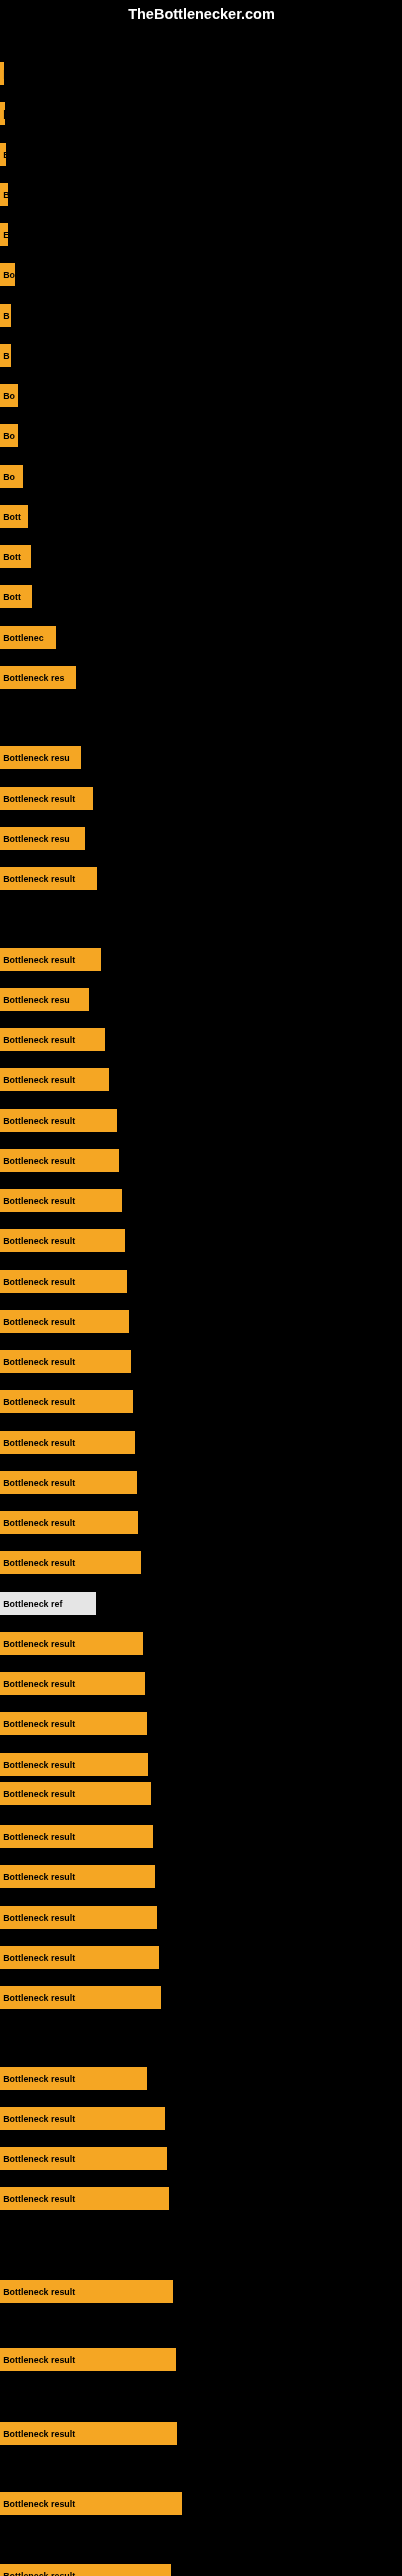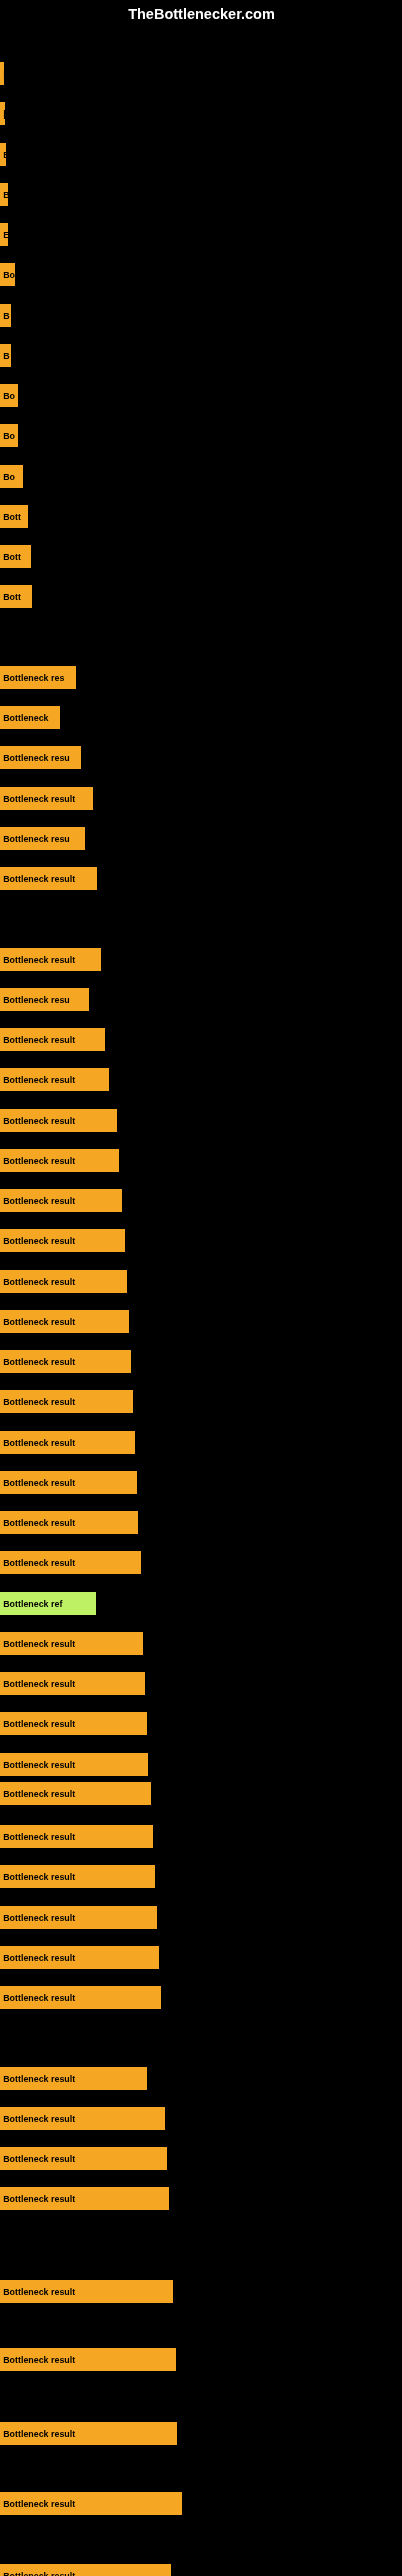--- a/index.html
+++ b/index.html
@@ -91,30 +91,30 @@
     <div style="position: absolute; top: 515px; left: 0px; width: 403px; height: 26px;">
       <div style="position: absolute; left: 0px; top: 1.6px; width: 31px; height: 22.5px; background-color: rgb(245, 166, 35); display: flex; align-items: center; padding-left: 3.2px; overflow: hidden;">
         <span style="color: rgb(0, 0, 0); font-size: 8.9px; font-weight: bold; white-space: nowrap;">Bott</span>
       </div>
     </div>
     <div style="position: absolute; top: 555px; left: 0px; width: 403px; height: 26px;">
       <div style="position: absolute; left: 0px; top: 1.6px; width: 32px; height: 22.5px; background-color: rgb(245, 166, 35); display: flex; align-items: center; padding-left: 3.2px; overflow: hidden;">
         <span style="color: rgb(0, 0, 0); font-size: 8.9px; font-weight: bold; white-space: nowrap;">Bott</span>
       </div>
     </div>
+    <div style="position: absolute; top: 596px; left: 0px; width: 403px; height: 26px;">
+      <div style="position: absolute; left: 0px; top: 1.6px; width: 56px; height: 22.5px; background-color: rgb(245, 166, 35); display: flex; align-items: center; padding-left: 3.2px; overflow: hidden;">
+        <span style="color: rgb(0, 0, 0); font-size: 8.9px; font-weight: bold; white-space: nowrap;">Bottlenec</span>
+      </div>
+    </div>
     <div style="position: absolute; top: 636px; left: 0px; width: 387px; height: 26px;">
       <div style="position: absolute; left: 0px; top: 1.6px; width: 76px; height: 22.5px; background-color: rgb(245, 166, 35); display: flex; align-items: center; padding-left: 3.2px; overflow: hidden;">
         <span style="color: rgb(0, 0, 0); font-size: 8.9px; font-weight: bold; white-space: nowrap;">Bottleneck res</span>
       </div>
     </div>
-    <div style="position: absolute; top: 676px; left: 0px; width: 403px; height: 26px;">
-      <div style="position: absolute; left: 0px; top: 1.6px; width: 60px; height: 22.5px; background-color: rgb(245, 166, 35); display: flex; align-items: center; padding-left: 3.2px; overflow: hidden;">
-        <span style="color: rgb(0, 0, 0); font-size: 8.9px; font-weight: bold; white-space: nowrap;">Bottleneck</span>
-      </div>
-    </div>
     <div style="position: absolute; top: 716px; left: 0px; width: 403px; height: 26px;">
       <div style="position: absolute; left: 0px; top: 1.6px; width: 81px; height: 22.5px; background-color: rgb(245, 166, 35); display: flex; align-items: center; padding-left: 3.2px; overflow: hidden;">
         <span style="color: rgb(0, 0, 0); font-size: 8.9px; font-weight: bold; white-space: nowrap;">Bottleneck resu</span>
       </div>
     </div>
     <div style="position: absolute; top: 757px; left: 0px; width: 403px; height: 26px;">
       <div style="position: absolute; left: 0px; top: 1.6px; width: 93px; height: 22.5px; background-color: rgb(245, 166, 35); display: flex; align-items: center; padding-left: 3.2px; overflow: hidden;">
         <span style="color: rgb(0, 0, 0); font-size: 8.9px; font-weight: bold; white-space: nowrap;">Bottleneck result</span>
       </div>
     </div>
@@ -202,21 +202,21 @@
       <div style="position: absolute; left: 0px; top: 1.6px; width: 138px; height: 22.5px; background-color: rgb(245, 166, 35); display: flex; align-items: center; padding-left: 3.2px; overflow: hidden;">
         <span style="color: rgb(0, 0, 0); font-size: 8.9px; font-weight: bold; white-space: nowrap;">Bottleneck result</span>
       </div>
     </div>
     <div style="position: absolute; top: 1521px; left: 0px; width: 403px; height: 26px;">
       <div style="position: absolute; left: 0px; top: 1.6px; width: 141px; height: 22.5px; background-color: rgb(245, 166, 35); display: flex; align-items: center; padding-left: 3.2px; overflow: hidden;">
         <span style="color: rgb(0, 0, 0); font-size: 8.9px; font-weight: bold; white-space: nowrap;">Bottleneck result</span>
       </div>
     </div>
     <div style="position: absolute; top: 1562px; left: 0px; width: 403px; height: 26px;">
-      <div style="position: absolute; left: 0px; top: 1.6px; width: 96px; height: 22.5px; background-color: #bef264; display: flex; align-items: center; padding-left: 3.2px; overflow: hidden;">
+      <div style="position: absolute; left: 0px; top: 1.6px; width: 96px; height: 22.5px; background-color: #e5e5e5; display: flex; align-items: center; padding-left: 3.2px; overflow: hidden;">
         <span style="color: rgb(0, 0, 0); font-size: 8.9px; font-weight: bold; white-space: nowrap;">Bottleneck ref</span>
       </div>
     </div>
     <div style="position: absolute; top: 1602px; left: 0px; width: 403px; height: 26px;">
       <div style="position: absolute; left: 0px; top: 1.6px; width: 143px; height: 22.5px; background-color: rgb(245, 166, 35); display: flex; align-items: center; padding-left: 3.2px; overflow: hidden;">
         <span style="color: rgb(0, 0, 0); font-size: 8.9px; font-weight: bold; white-space: nowrap;">Bottleneck result</span>
       </div>
     </div>
     <div style="position: absolute; top: 1642px; left: 0px; width: 403px; height: 26px;">
       <div style="position: absolute; left: 0px; top: 1.6px; width: 145px; height: 22.5px; background-color: rgb(245, 166, 35); display: flex; align-items: center; padding-left: 3.2px; overflow: hidden;">

